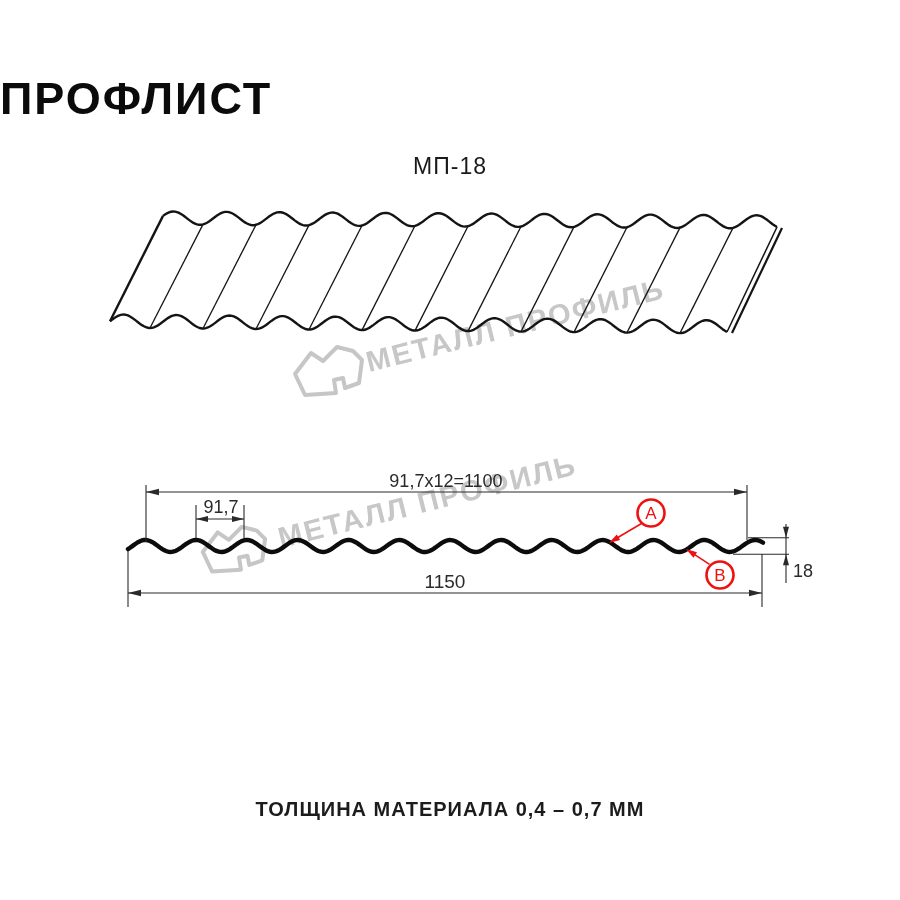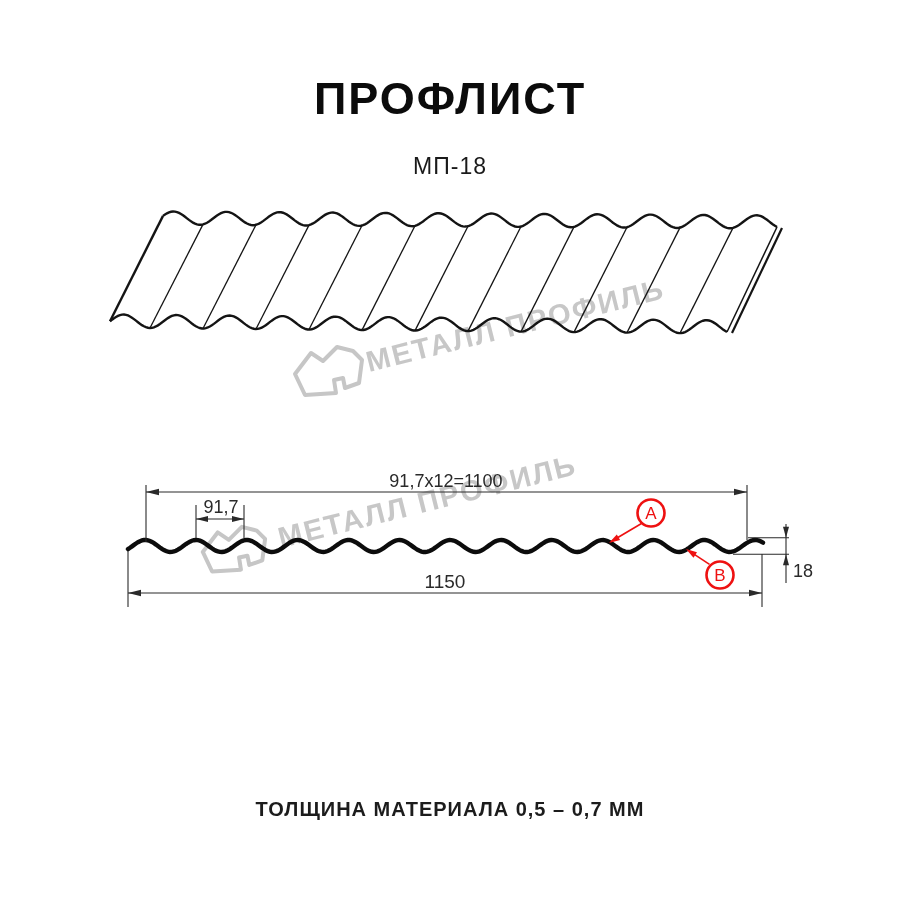--- a/index.html
+++ b/index.html
@@ -1,18 +1,18 @@
 <!DOCTYPE html>
 <html><head>
 <meta charset="utf-8">
 <style>
   html,body{margin:0;padding:0;background:#fff;}
   .stage{position:relative;width:900px;height:900px;background:#fff;overflow:hidden;
          font-family:"Liberation Sans", sans-serif;}
-  .title{position:absolute;left:0;top:74px;width:900px;text-align:center;
+  .title{position:absolute;left:0;top:74px;width:900px;
          font-size:45px;font-weight:bold;letter-spacing:2px;color:#0b0b0b;line-height:1.1;}
   .subtitle{position:absolute;left:0;top:129px;width:900px;text-align:center;
          font-size:23px;font-weight:500;letter-spacing:1px;color:#1a1a1a;margin-top:24px;}
   .footer{position:absolute;left:0;top:798px;width:900px;text-align:center;
          font-size:20px;font-weight:bold;letter-spacing:1px;color:#1c1c1c;}
   svg{position:absolute;left:0;top:0;}
   .dimtxt{font-family:"Liberation Sans", sans-serif;font-size:18px;fill:#2a2a2a;}
   .redtxt{font-family:"Liberation Sans", sans-serif;font-size:17px;fill:#ee1111;font-weight:500;}
   .wm{font-family:"Liberation Sans", sans-serif;font-size:29px;font-weight:bold;
       letter-spacing:2px;fill:#c7c7c7;}
@@ -100,14 +100,14 @@
       <text class="redtxt" x="651" y="519" text-anchor="middle">A</text>
     </g>
     <g>
       <path d="M709.5,564.3 L689,550.8" stroke="#ee1111" stroke-width="1.6" fill="none"></path>
       <path id="headB" fill="#ee1111" d="M686,549 L697.0,552.3 L693.5,557.7 Z"></path>
       <circle cx="720" cy="575" r="13.5" fill="none" stroke="#ee1111" stroke-width="2.6"></circle>
       <text class="redtxt" x="720" y="581" text-anchor="middle">B</text>
     </g>
   </svg>
 
-  <div class="footer">ТОЛЩИНА МАТЕРИАЛА 0,5 – 0,7 ММ</div>
+  <div class="footer">ТОЛЩИНА МАТЕРИАЛА 0,4 – 0,7 ММ</div>
 </div>
 
 </body></html>

